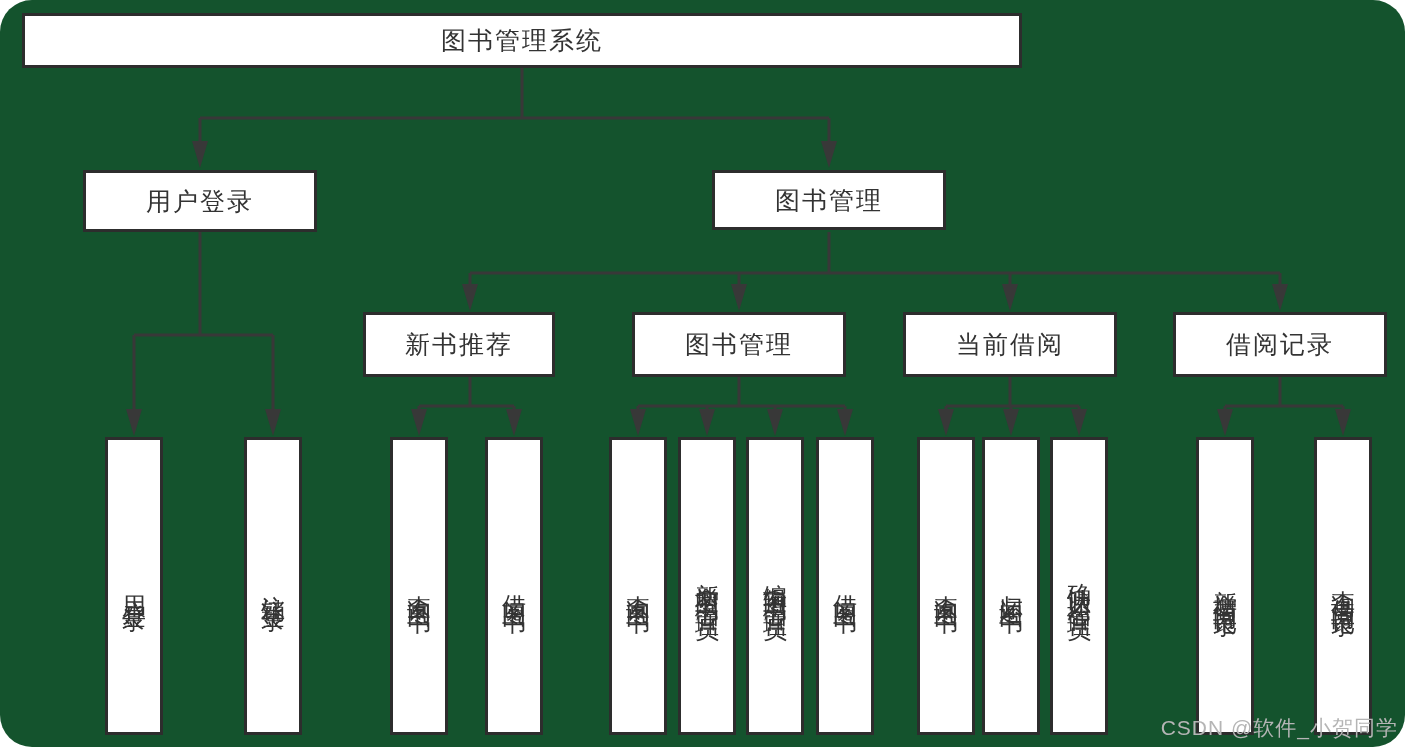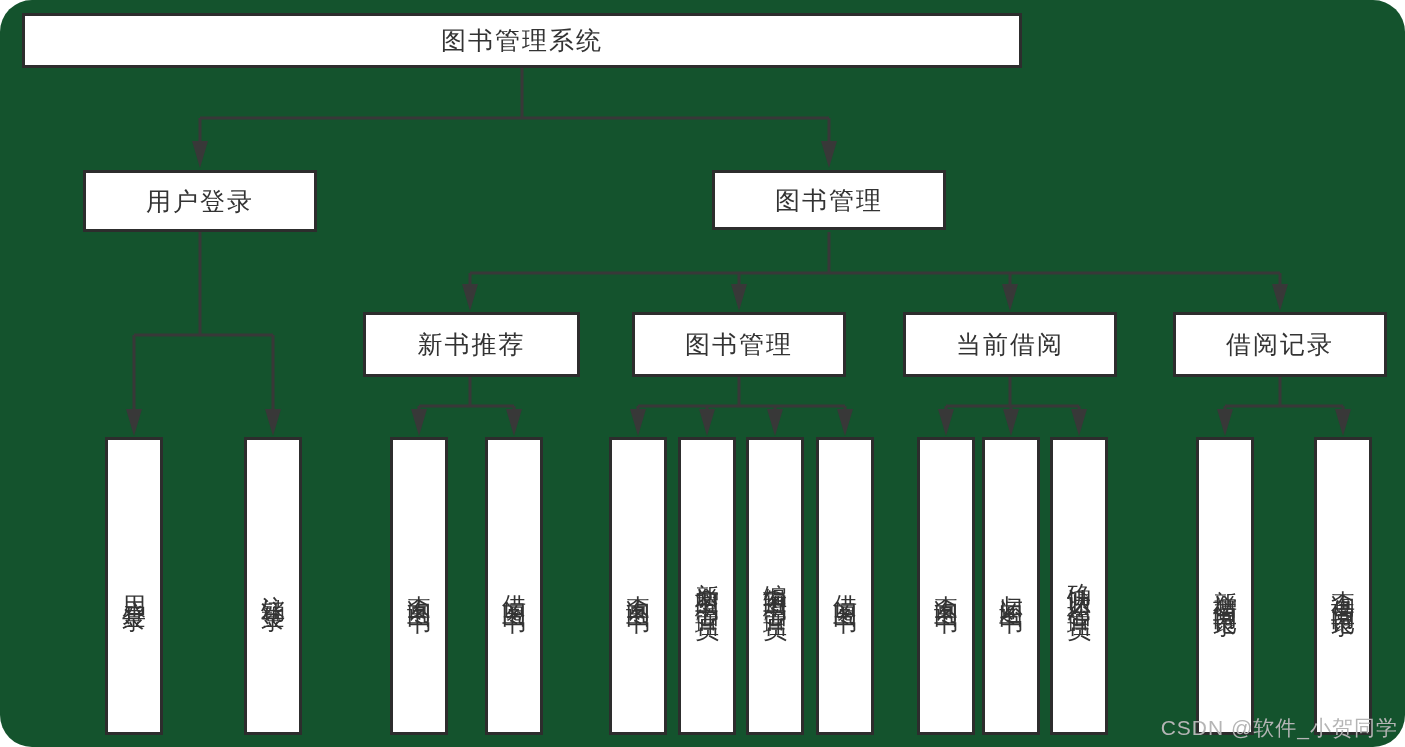--- a/index.html
+++ b/index.html
@@ -65,21 +65,21 @@
       <path d="M1217,409 L1233,409 L1225,436 Z"></path>
       <path d="M1335,409 L1351,409 L1343,436 Z"></path>
     </g>
   </svg>
 
   <div class="node h" style="left:22px;top:13px;width:1000px;height:55px">图书管理系统</div>
 
   <div class="node h" style="left:83px;top:170px;width:234px;height:62px">用户登录</div>
   <div class="node h" style="left:712px;top:170px;width:234px;height:60px">图书管理</div>
 
-  <div class="node h" style="left:363px;top:312px;width:217px;height:65px">新书推荐</div>
+  <div class="node h" style="left:363px;top:312px;width:192px;height:65px">新书推荐</div>
   <div class="node h" style="left:632px;top:312px;width:214px;height:65px">图书管理</div>
   <div class="node h" style="left:1173px;top:312px;width:214px;height:65px">借阅记录</div>
   <div class="node h" style="left:903px;top:312px;width:214px;height:65px">当前借阅</div>
 
   <div class="node v" style="left:105px;top:437px;width:58px;height:298px">用户登录</div>
   <div class="node v" style="left:244px;top:437px;width:58px;height:298px">注销登录</div>
 
   <div class="node v" style="left:390px;top:437px;width:58px;height:298px">查询图书</div>
   <div class="node v" style="left:485px;top:437px;width:58px;height:298px">借阅图书</div>
 

